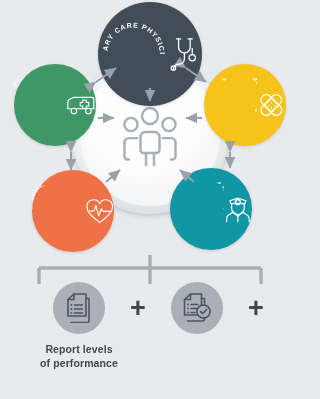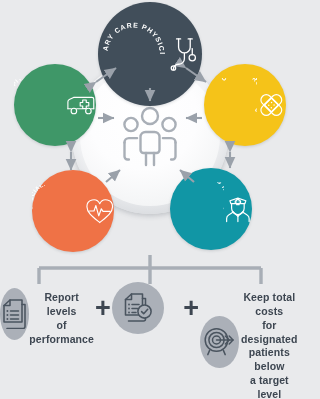--- a/index.html
+++ b/index.html
@@ -42,21 +42,21 @@
   #n-spec  { left:32px;  top:170px; width:82px;  height:82px;  background:#ef7246; }
   #n-nurs  { left:170px; top:168px; width:82px;  height:82px;  background:#1196a5; }
 
   .arrows { position:absolute; inset:0; z-index:1; }
 
   
   .tree { position:absolute; left:0; top:255px; width:300px; height:40px; }
 
   .cards { position:absolute; left:0; top:282px; width:300px; }
   .row { display:flex; align-items:flex-start; justify-content:center; }
-  .col { width:94px; display:flex; align-items:center; }
+  .col { width:94px; display:flex; flex-direction:column; align-items:center; }
   .disc {
     width:52px; height:52px; border-radius:50%;
     background:#abb0b8;
     display:flex; align-items:center; justify-content:center;
   }
   .plus {
     width:24px; height:52px;
     display:flex; align-items:center; justify-content:center;
     color:#3d4651; font-size:27px; font-weight:700; line-height:1;
     font-family:"Liberation Sans", sans-serif;
@@ -286,37 +286,17 @@
               <circle cx="6" cy="19.5" r=".9" fill="#4a545f" stroke="none"></circle>
               <circle cx="21.5" cy="18.5" r="6.6" fill="#abb0b8"></circle>
               <path d="M18.6 18.6 l2.1 2.1 l4 -4.4"></path>
             </g>
           </svg>
         </div>
       </div>
 
       <div class="plus">+</div>
 
-      <div class="col wide">
-        <div class="disc">
-          <svg width="32" height="30" viewBox="0 0 32 30">
-            <g fill="none" stroke="#4a545f" stroke-width="1.5" stroke-linecap="round" stroke-linejoin="round">
-              <circle cx="13.5" cy="13" r="11.3"></circle>
-              <circle cx="13.5" cy="13" r="7.6"></circle>
-              <circle cx="13.5" cy="13" r="4"></circle>
-              <path d="M13.5 13 h16.5"></path>
-              <path d="M26.2 9 l3.8 4 l-3.8 4"></path>
-              <path d="M22.4 9 l3.8 4 l-3.8 4"></path>
-              <path d="M6.6 23.4 L4.8 27.6"></path>
-              <path d="M20.4 23.4 L22.2 27.6"></path>
-            </g>
-          </svg>
-        </div>
-        <div class="cap">Keep total costs
-for designated
-patients below
-a target level</div>
-      </div>
 
     </div>
   </div>
 
 </div>
 
 </body></html>

